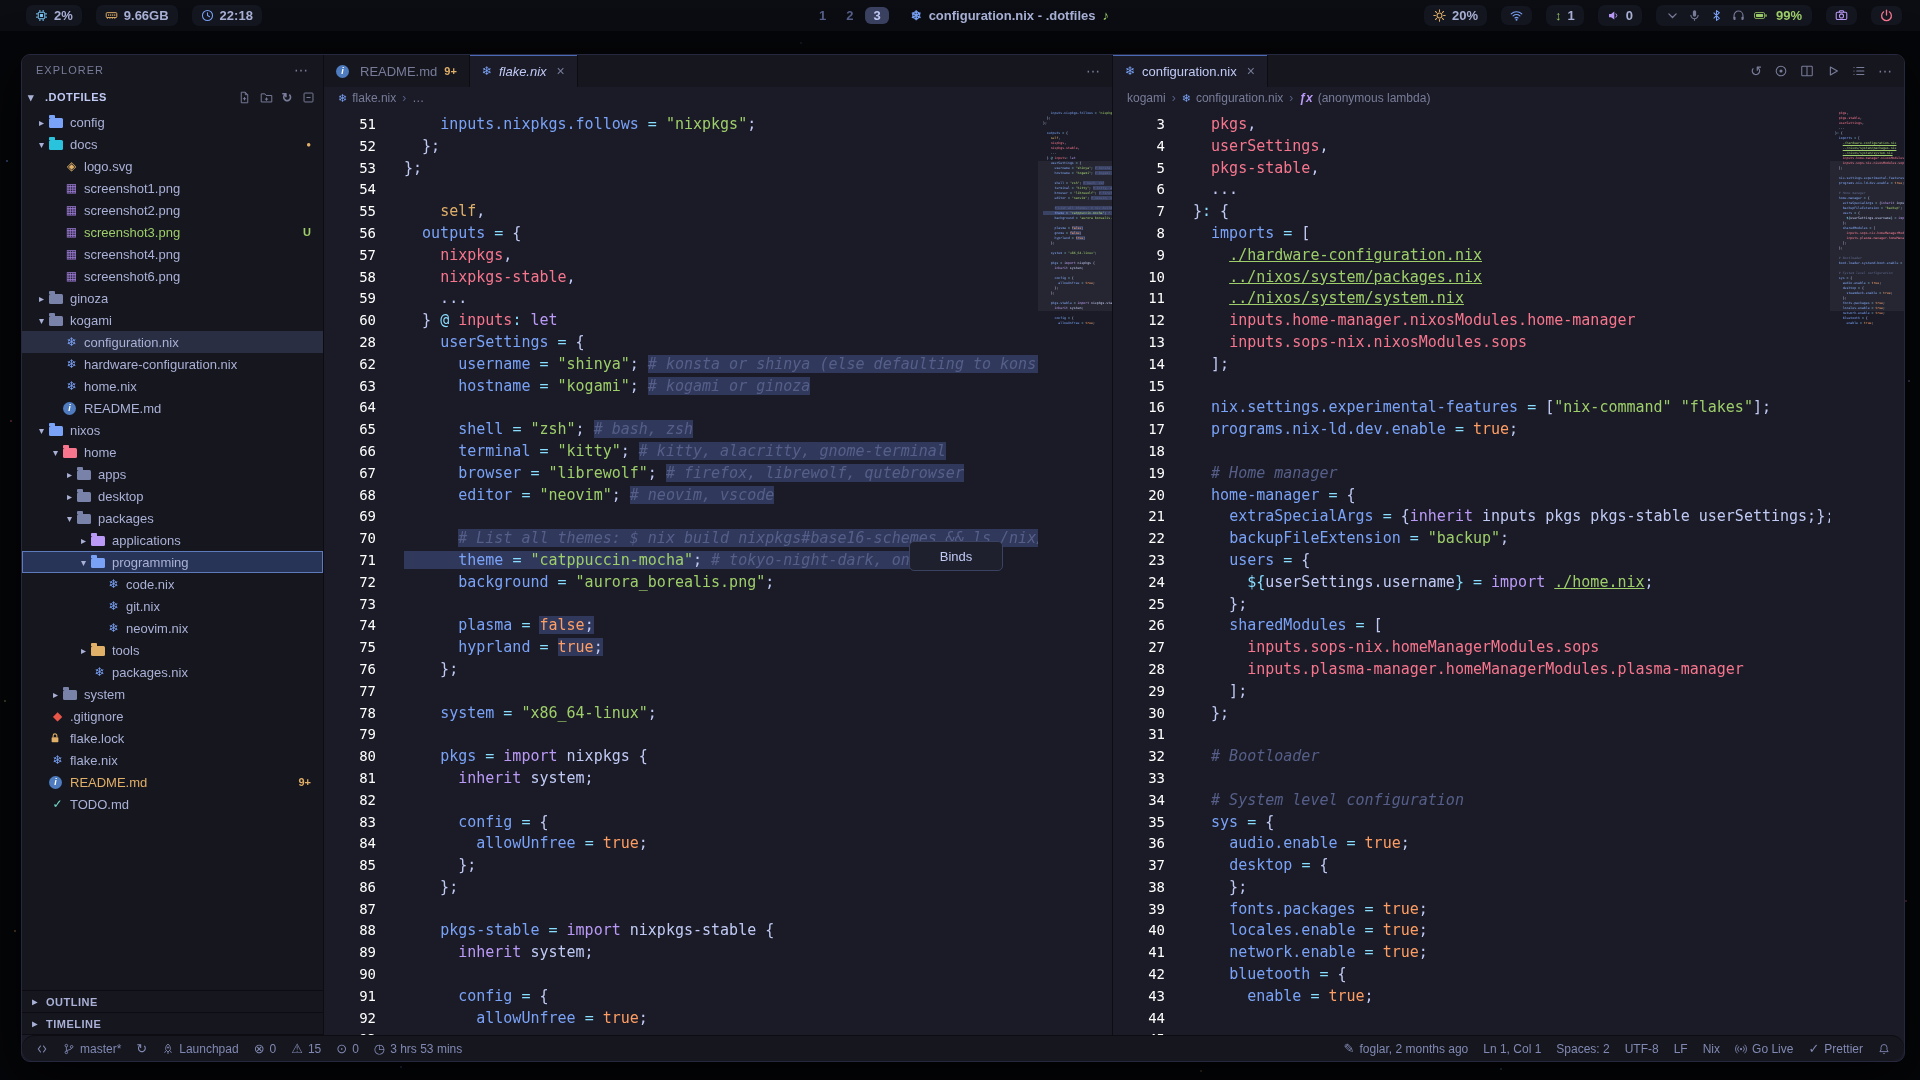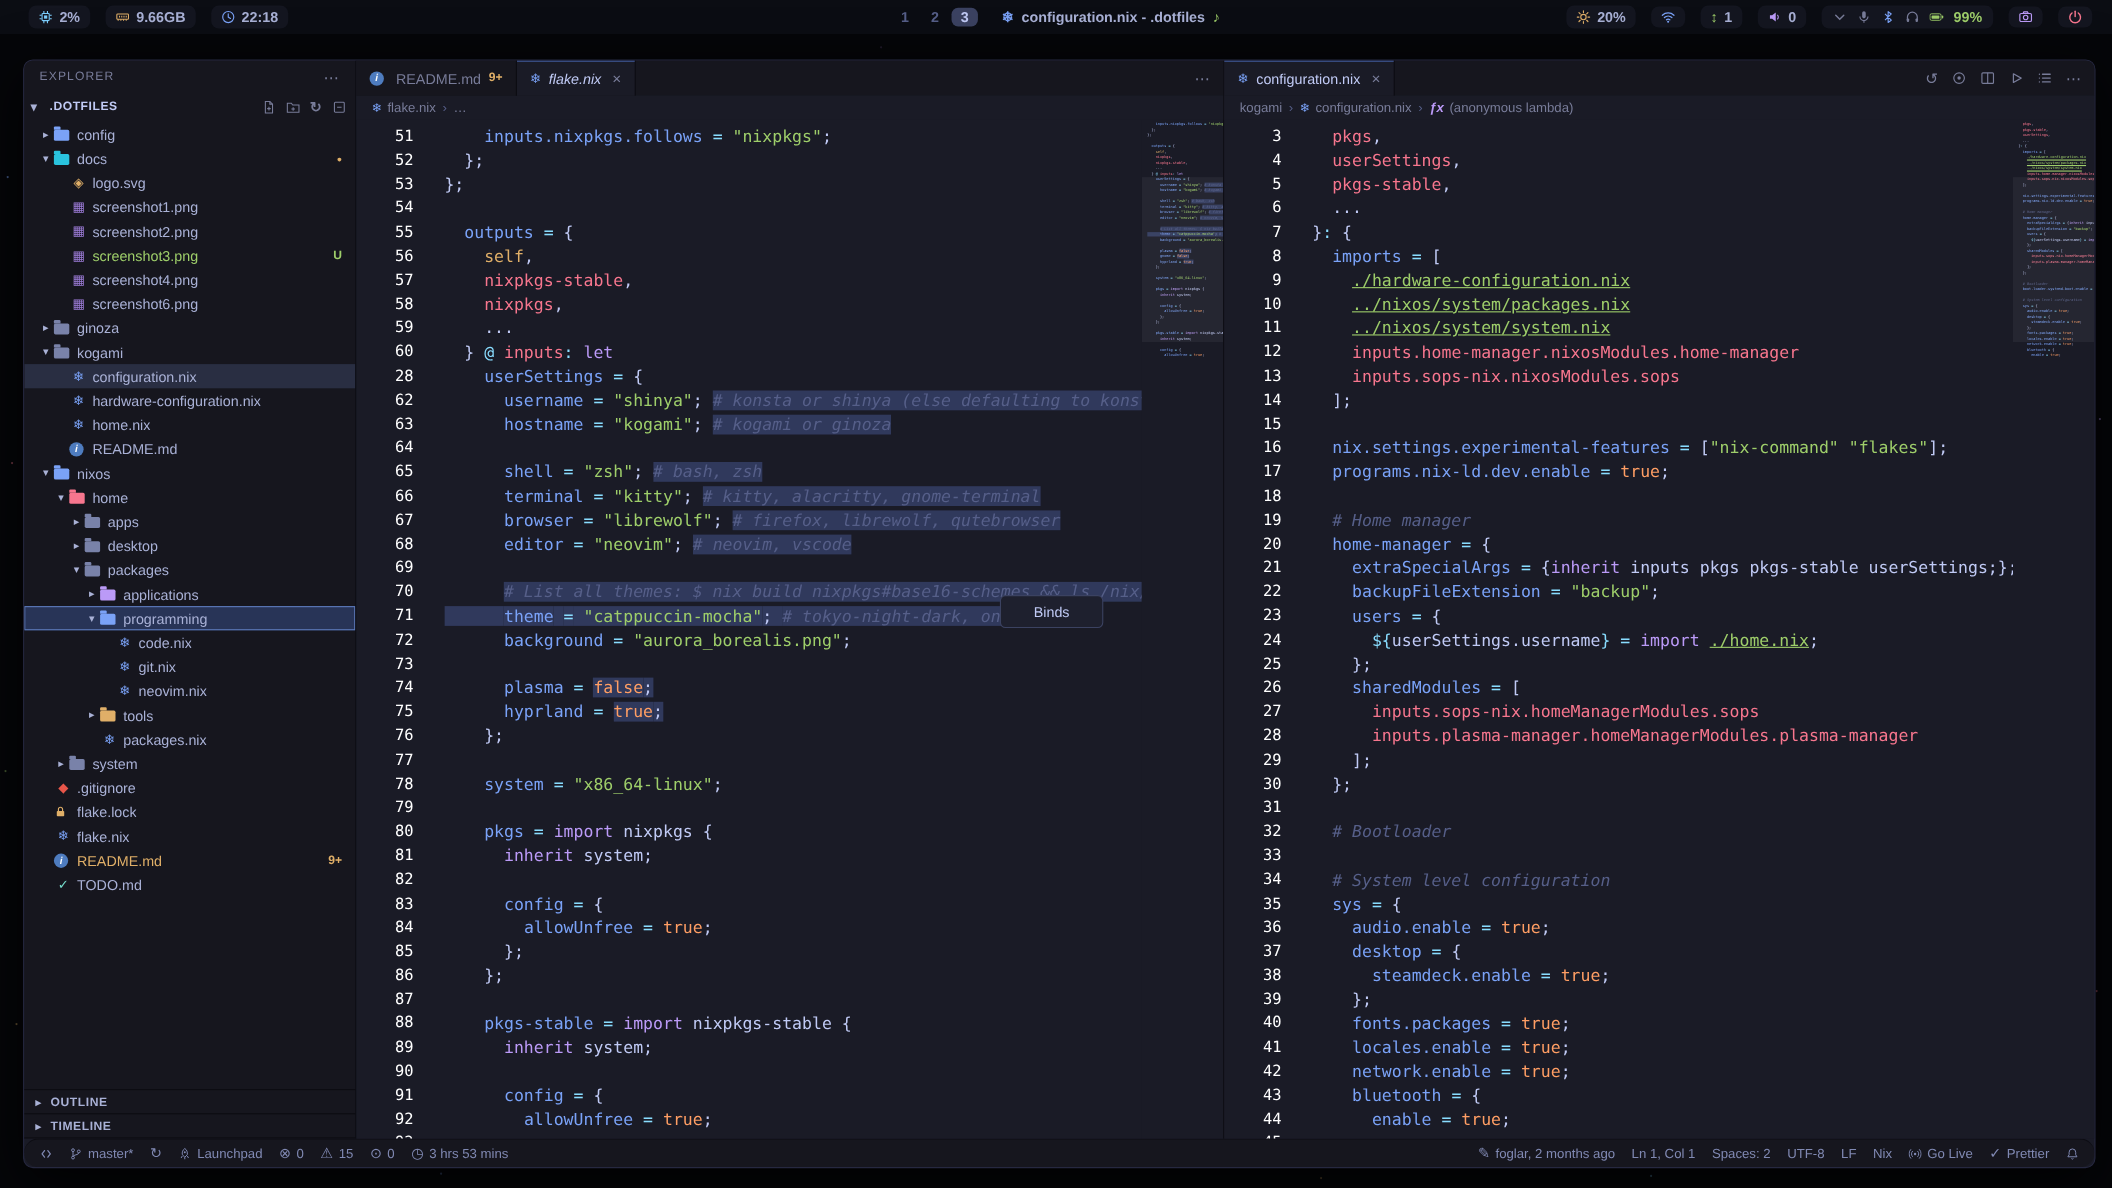--- a/index.html
+++ b/index.html
@@ -558,24 +558,24 @@
                 <div class="gl">90</div>
                 <div class="gl">91</div>
                 <div class="gl">92</div>
                 <div class="gl">93</div>
               </div>
               <div class="codewrap">
                 <div class="code-line"><span>    </span><span class="tk-prop">inputs.nixpkgs.follows</span><span> </span><span class="tk-op">=</span><span> </span><span class="tk-str">"nixpkgs"</span><span>;</span></div>
                 <div class="code-line"><span>  };</span></div>
                 <div class="code-line"><span>};</span></div>
                 <div class="code-line"></div>
+                <div class="code-line"><span>    </span><span class="tk-selfp">self</span><span>,</span></div>
                 <div class="code-line"><span>  </span><span class="tk-prop">outputs</span><span> </span><span class="tk-op">=</span><span> {</span></div>
-                <div class="code-line"><span>    </span><span class="tk-selfp">self</span><span>,</span></div>
+                <div class="code-line"><span>    </span><span class="tk-param">nixpkgs</span><span>,</span></div>
                 <div class="code-line"><span>    </span><span class="tk-param">nixpkgs-stable</span><span>,</span></div>
-                <div class="code-line"><span>    </span><span class="tk-param">nixpkgs</span><span>,</span></div>
                 <div class="code-line"><span>    ...</span></div>
                 <div class="code-line"><span>  } </span><span class="tk-op">@</span><span> </span><span class="tk-param">inputs</span><span class="tk-op">:</span><span> </span><span class="tk-kw">let</span></div>
                 <div class="code-line"><span>    </span><span class="tk-prop">userSettings</span><span> </span><span class="tk-op">=</span><span> {</span></div>
                 <div class="code-line"><span>      </span><span class="tk-prop">username</span><span> </span><span class="tk-op">=</span><span> </span><span class="tk-str">"shinya"</span><span>; </span><span class="tk-com tk-sel"># konsta or shinya (else defaulting to konsta)</span></div>
                 <div class="code-line"><span>      </span><span class="tk-prop">hostname</span><span> </span><span class="tk-op">=</span><span> </span><span class="tk-str">"kogami"</span><span>; </span><span class="tk-com tk-sel"># kogami or ginoza</span></div>
                 <div class="code-line"></div>
                 <div class="code-line"><span>      </span><span class="tk-prop">shell</span><span> </span><span class="tk-op">=</span><span> </span><span class="tk-str">"zsh"</span><span>; </span><span class="tk-com tk-sel"># bash, zsh</span></div>
                 <div class="code-line"><span>      </span><span class="tk-prop">terminal</span><span> </span><span class="tk-op">=</span><span> </span><span class="tk-str">"kitty"</span><span>; </span><span class="tk-com tk-sel"># kitty, alacritty, gnome-terminal</span></div>
                 <div class="code-line"><span>      </span><span class="tk-prop">browser</span><span> </span><span class="tk-op">=</span><span> </span><span class="tk-str">"librewolf"</span><span>; </span><span class="tk-com tk-sel"># firefox, librewolf, qutebrowser</span></div>
                 <div class="code-line"><span>      </span><span class="tk-prop">editor</span><span> </span><span class="tk-op">=</span><span> </span><span class="tk-str">"neovim"</span><span>; </span><span class="tk-com tk-sel"># neovim, vscode</span></div>
@@ -781,21 +781,20 @@
                 <div class="code-line"><span>      </span><span class="tk-param">inputs.plasma-manager.homeManagerModules.plasma-manager</span></div>
                 <div class="code-line"><span>    ];</span></div>
                 <div class="code-line"><span>  };</span></div>
                 <div class="code-line"></div>
                 <div class="code-line"><span>  </span><span class="tk-com"># Bootloader</span></div>
                 <div class="code-line"></div>
                 <div class="code-line"><span>  </span><span class="tk-com"># System level configuration</span></div>
                 <div class="code-line"><span>  </span><span class="tk-prop">sys</span><span> </span><span class="tk-op">=</span><span> {</span></div>
                 <div class="code-line"><span>    </span><span class="tk-prop">audio.enable</span><span> </span><span class="tk-op">=</span><span> </span><span class="tk-bool">true</span><span>;</span></div>
                 <div class="code-line"><span>    </span><span class="tk-prop">desktop</span><span> </span><span class="tk-op">=</span><span> {</span></div>
-                <div class="code-line"><span>      </span><span class="tk-prop">steamdeck.enable</span><span> </span><span class="tk-op">=</span><span> </span><span class="tk-bool">true</span><span>;</span></div>
                 <div class="code-line"><span>    };</span></div>
                 <div class="code-line"><span>    </span><span class="tk-prop">fonts.packages</span><span> </span><span class="tk-op">=</span><span> </span><span class="tk-bool">true</span><span>;</span></div>
                 <div class="code-line"><span>    </span><span class="tk-prop">locales.enable</span><span> </span><span class="tk-op">=</span><span> </span><span class="tk-bool">true</span><span>;</span></div>
                 <div class="code-line"><span>    </span><span class="tk-prop">network.enable</span><span> </span><span class="tk-op">=</span><span> </span><span class="tk-bool">true</span><span>;</span></div>
                 <div class="code-line"><span>    </span><span class="tk-prop">bluetooth</span><span> </span><span class="tk-op">=</span><span> {</span></div>
                 <div class="code-line"><span>      </span><span class="tk-prop">enable</span><span> </span><span class="tk-op">=</span><span> </span><span class="tk-bool">true</span><span>;</span></div>
               </div>
               <div class="minimap">
                 <div class="mm-lines">
                   <div class="code-line"><span>  </span><span class="tk-param">pkgs</span><span>,</span></div>

